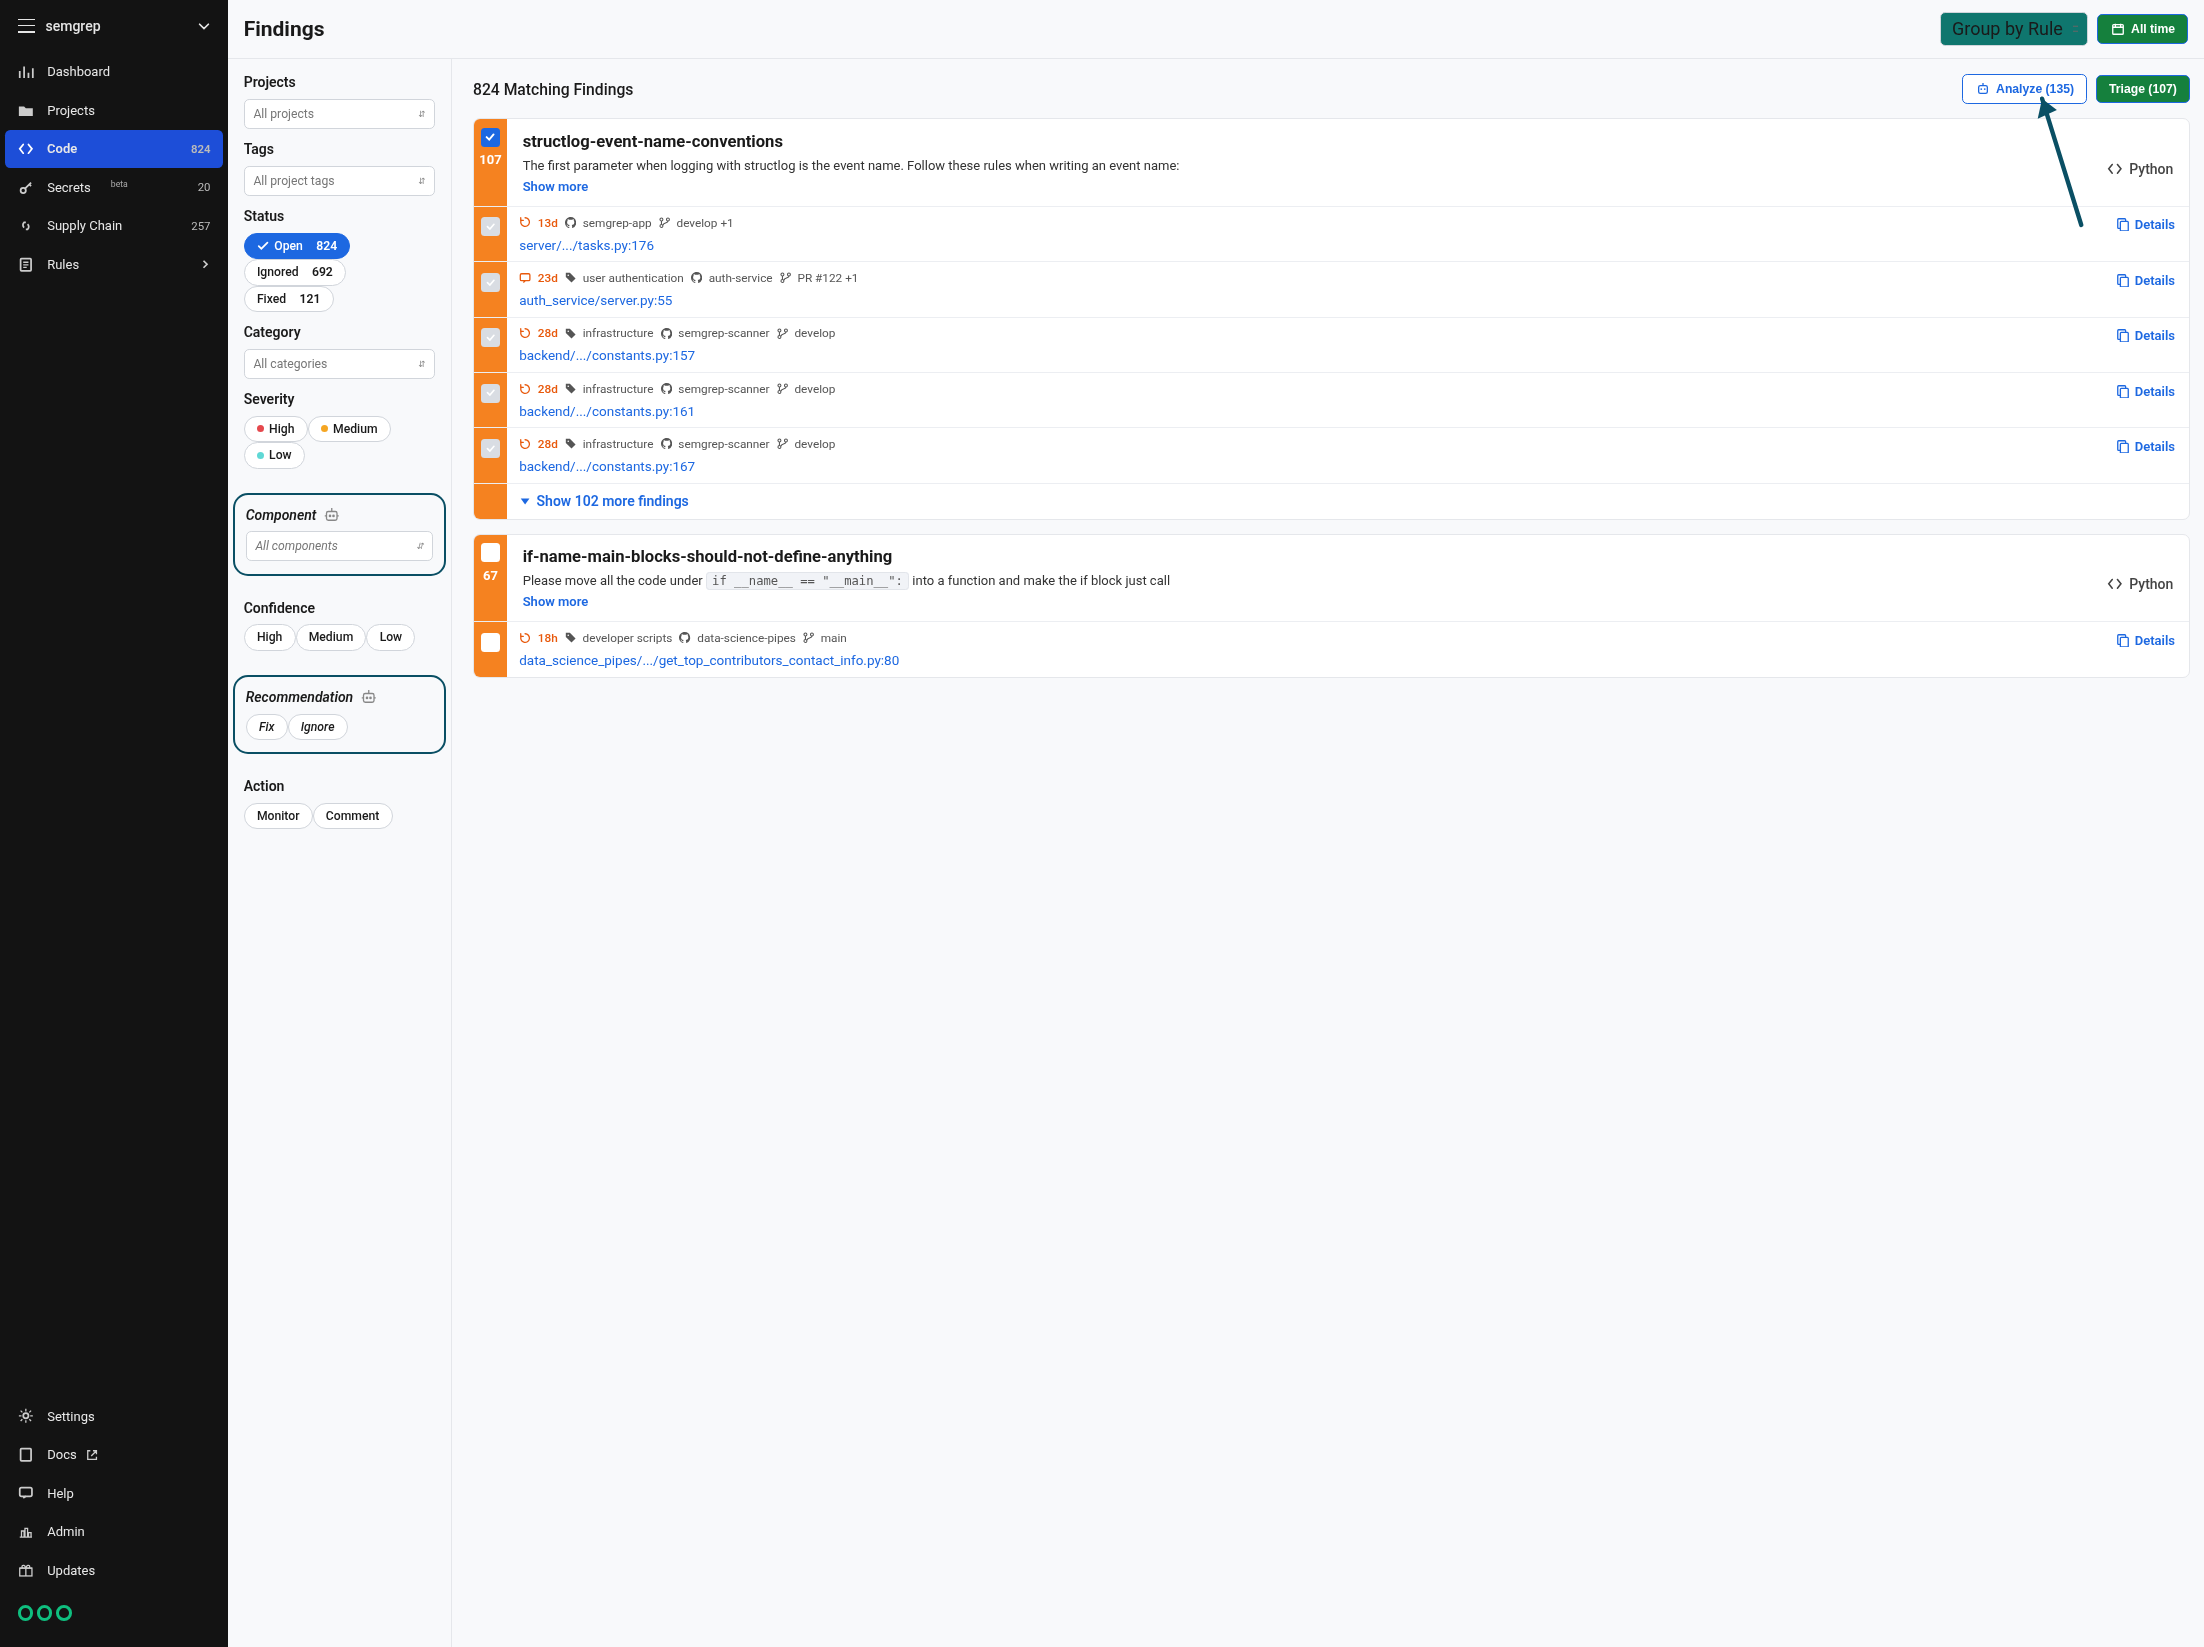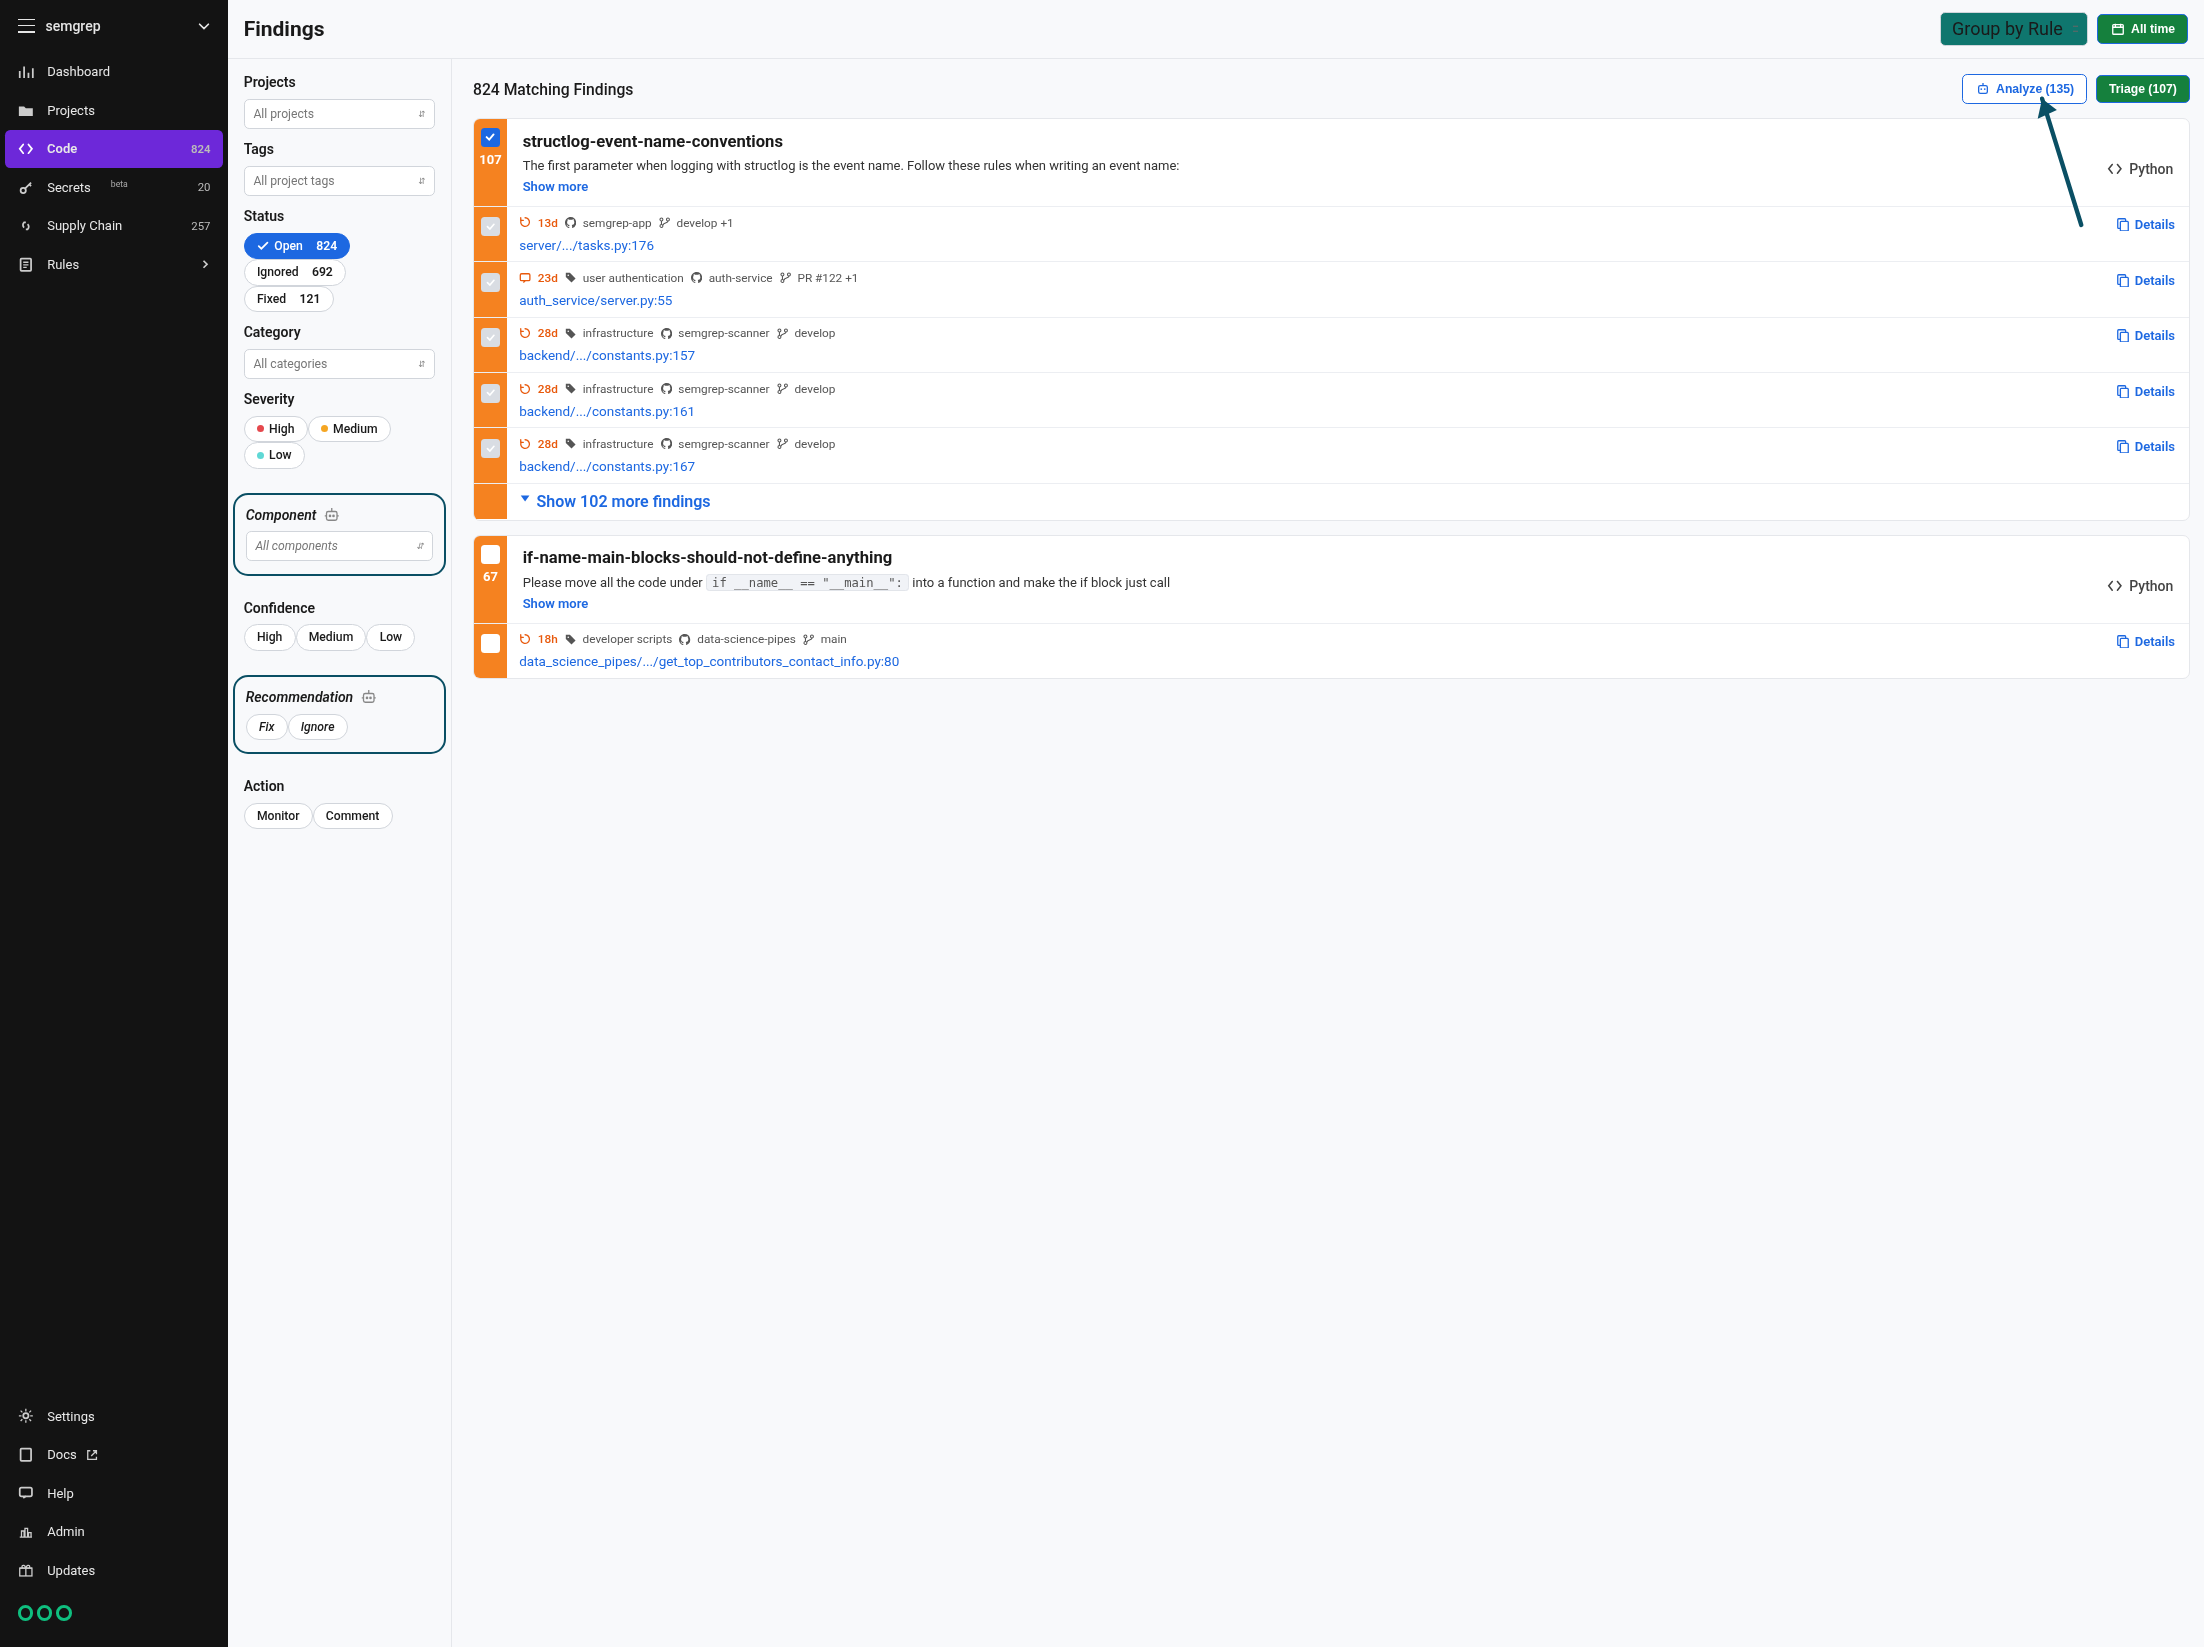--- a/index.html
+++ b/index.html
@@ -9,21 +9,21 @@
 
 .sidebar { width: 228px; background: #131313; color: #e5e5e5; display: flex; flex-direction: column; flex-shrink: 0; }
 .sidebar-top { flex: 1; overflow-y: auto; }
 .brand { display: flex; align-items: center; gap: 10.5px; padding: 17.5px 17.5px 15.7px 17.5px; font-size: 14px; font-weight: 500; }
 .brand .menu-icon { width: 17.5px; height: 14px; display:flex; flex-direction:column; justify-content:space-between;}
 .brand .menu-icon span{height:1.7px; background:#e5e5e5;}
 .brand .chev { margin-left: auto; }
 .nav { padding-top: 3.5px; }
 .nav-item { display: flex; align-items: center; gap: 12.2px; padding: 10.5px 17.5px; font-size: 13px; color: #e8e8e8; cursor: pointer; }
 .nav-item .badge { margin-left: auto; font-size: 11.4px; color: #bbb; }
-.nav-item.active { background: #6d28d9; font-weight: 600; border-radius: 5.2px; margin: 0 5.2px; padding: 10.5px 12.2px; }
+.nav-item.active { background: #1d4ed8; font-weight: 600; border-radius: 5.2px; margin: 0 5.2px; padding: 10.5px 12.2px; }
 .nav-item .sup { font-size: 8.7px; color: #aaa; vertical-align: super; margin-left: 20px;}
 .nav-icon { width: 17.5px; height: 17.5px; display:flex; align-items:center; justify-content:center; color:#ccc; }
 .sidebar-bottom { padding-bottom: 10.5px; }
 .logo-dots { display:flex; gap:3.5px; padding: 15.7px 17.5px; }
 .logo-dots span { width:15.7px; height:15.7px; border: 3.5px solid #0fbf7f; border-radius:50%; }
 
 
 .main { flex: 1; display: flex; flex-direction: column; min-width: 0; }
 .topbar { display: flex; align-items: center; padding: 12.2px 15.7px; border-bottom: 0.9px solid #e5e7eb; background:#f8f9fb; }
 .topbar h1 { font-size: 21px; font-weight: 700; }
@@ -77,21 +77,21 @@
 .finding-row .sel .box { width:19px; height:19px; border-radius:3.5px; background:#d9dde3; display:flex; align-items:center; justify-content:center; color:#fff; font-size:11.4px;}
 .finding-row .content-cell { flex:1; padding: 8.7px 12.2px; min-width:0;}
 .meta { display:flex; align-items:center; gap:7px; font-size:11.8px; color:#555; flex-wrap:wrap;}
 .meta .age { color:#e8590c; font-weight:500; display:inline-flex; align-items:center; gap:3.5px;}
 .meta .tag { display:inline-flex; align-items:center; gap:3.5px; }
 .path { color:#1d68e1; font-size:13.5px; margin-top:7px; font-weight:400;}
 .details-btn { color:#1d68e1; font-weight:600; font-size:13px; padding:10.5px 14px 0 8.7px; display:flex; align-items:flex-start; gap:5.2px; cursor:pointer; white-space:nowrap;}
 
 .show-more-row { display:flex; align-items:center; border-top:0.9px solid #eceef2; }
 .show-more-row .sel { width:33px; height:35px; background:#f58220; flex-shrink:0;}
-.show-more-row .txt { padding: 8.7px 12.2px; color:#1d68e1; font-weight:600; font-size:16px; display:flex; gap:5.2px;}
+.show-more-row .txt { padding: 8.7px 12.2px; color:#1d68e1; font-weight:600; font-size:14px; display:flex; align-items:center; gap:5.2px;}
 
 .arrow-annot { position:absolute; top: 35px; right: 114px; pointer-events:none; }
 
 svg { display:block; }
 </style>
 </head>
 <body>
 
 <div class="app">
 

